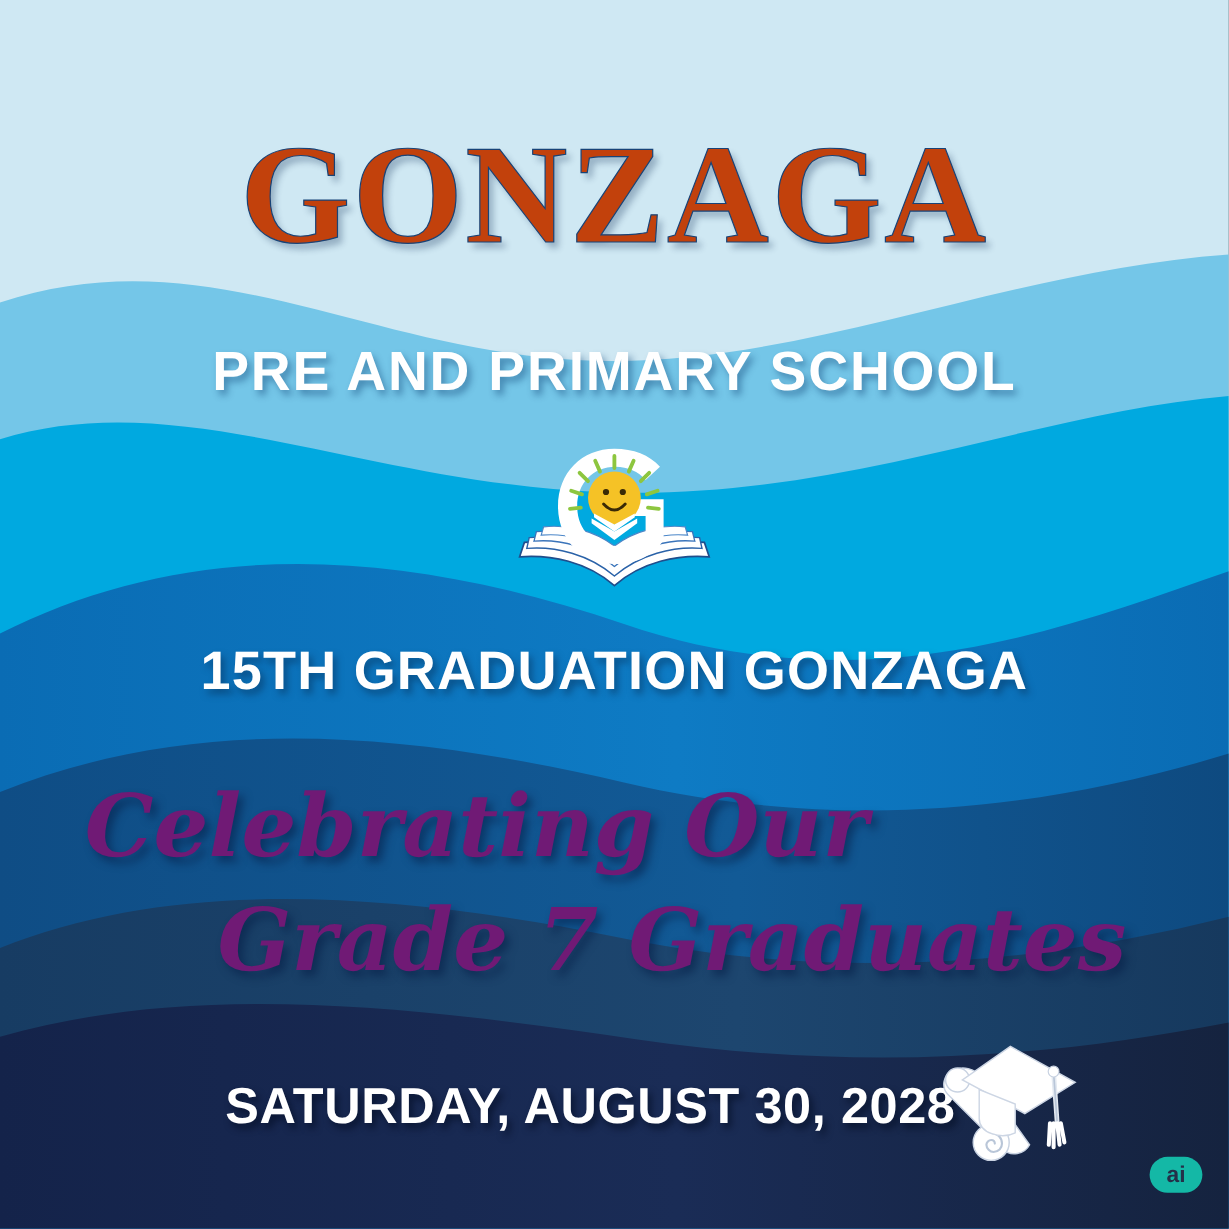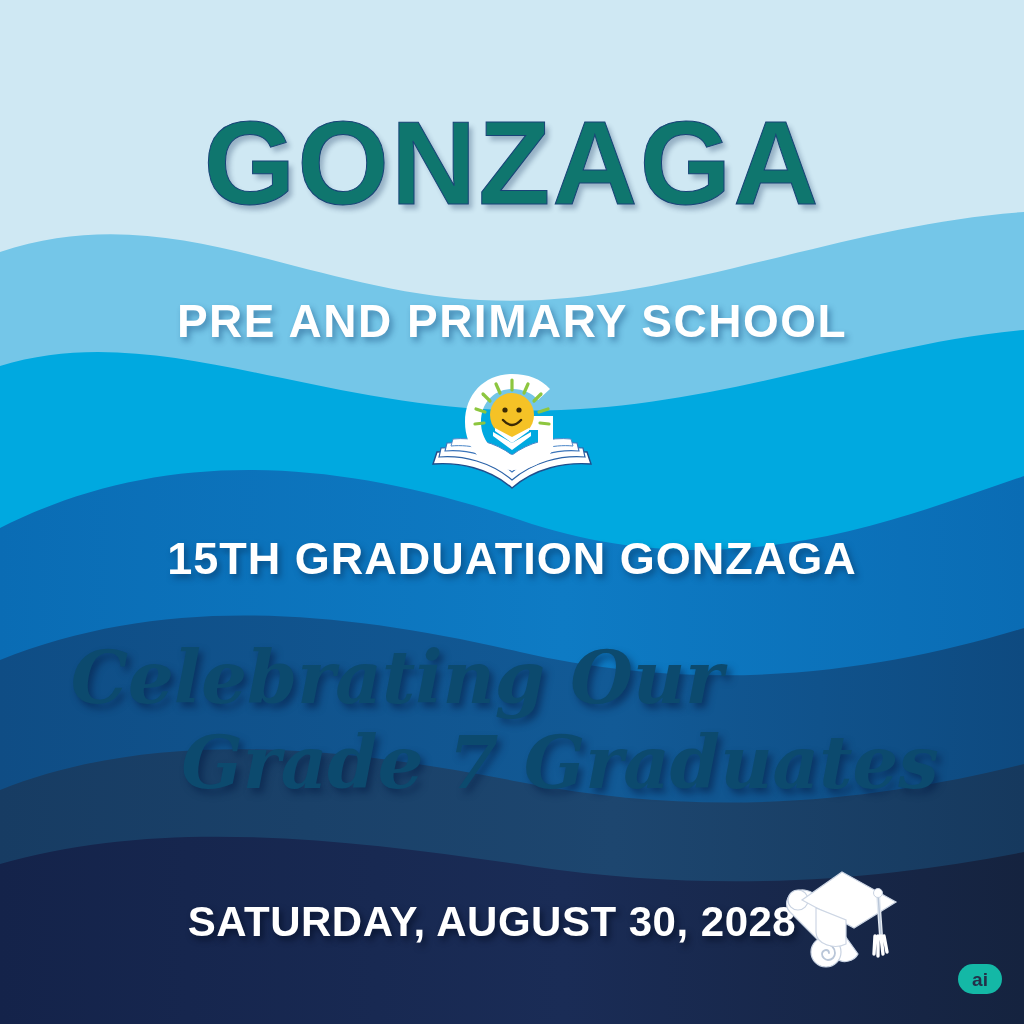--- a/index.html
+++ b/index.html
@@ -10,39 +10,39 @@
     font-family:"Liberation Sans", sans-serif;
     background:#cfe8f3;
   }
   #waves{position:absolute;inset:0;width:1024px;height:1024px;}
 
   .layer{position:absolute;left:0;width:1024px;text-align:center;}
 
   
   #title-wrap{top:104px;}
   #school-title{
-    font-family:Liberation Sans, sans-serif;
+    font-family:Liberation Serif, serif;
     font-weight:bold;
     font-size:118px;
     letter-spacing:2px;
-    color:#0f766e;
+    color:#c2410c;
     line-height:1.0;
     margin:0;
     text-shadow:4px 5px 5px rgba(20,50,90,0.30);
     -webkit-text-stroke:1px #184377;
   }
 
   
   #subtitle-wrap{top:278px;}
   #school-subtitle{
     font-weight:bold;
     font-size:46px;
     letter-spacing:1.5px;
     color:#ffffff;
-    margin:16px;
+    margin:4px;
     text-shadow:3px 4px 6px rgba(10,60,110,0.45);
   }
 
   
   #logo-wrap{top:360px;}
   #logo{width:210px;height:150px;display:inline-block;}
 
   
   #ceremony-wrap{top:533px;}
   #ceremony-title{
@@ -53,24 +53,24 @@
     margin:0;
     text-shadow:3px 4px 6px rgba(6,45,85,0.5);
   }
 
   
   #script-wrap{top:636px;}
   .script-line{
     font-family:"DejaVu Serif", serif;
     font-style:italic;
     font-weight:bold;
-    color:#0c4a6e;
+    color:#701a75;
     font-size:72px;
     line-height:1.18;
-    margin:0;
+    margin:10px;
     text-shadow:4px 5px 7px rgba(5,30,70,0.55);
     white-space:nowrap;
   }
   #script-line-1{padding-right:230px;}
   #script-line-2{padding-left:96px;}
 
   
   #date-wrap{top:898px;}
   #event-date{
     display:inline-block;

